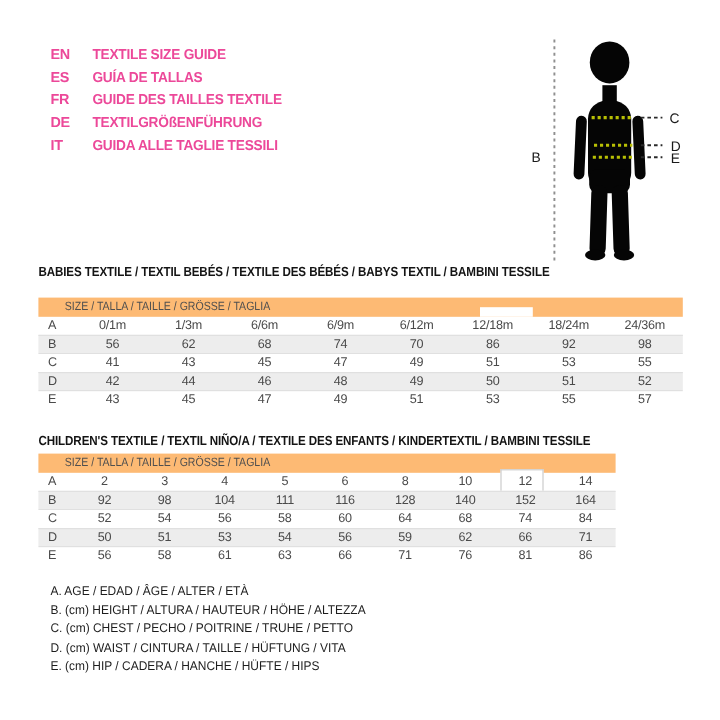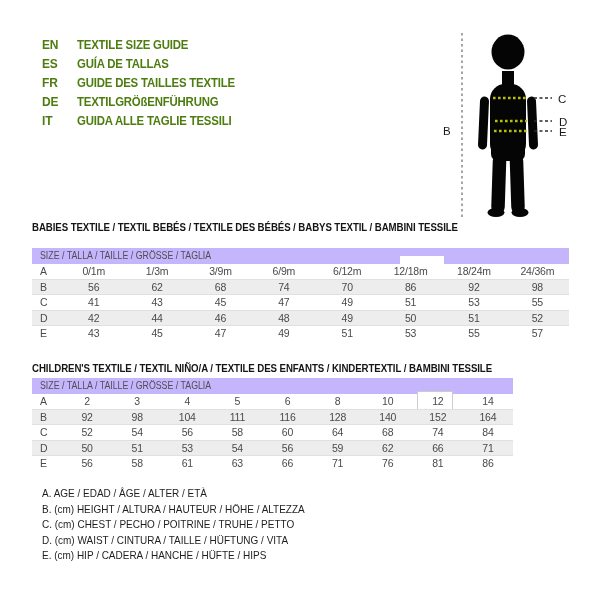--- a/index.html
+++ b/index.html
@@ -2,35 +2,35 @@
 <html><head>
 <meta charset="utf-8">
 <style>
   html,body{margin:0;padding:0;background:#fff;}
   #canvas{
     position:relative;width:600px;height:600px;background:#ffffff;overflow:hidden;
     font-family:"Liberation Sans",sans-serif;color:#1e1e1e;
   }
   
   .lang-block{position:absolute;left:42px;top:36px;}
-  .lang-row{display:flex;height:19px;line-height:19px;font-size:12px;font-weight:700;letter-spacing:-0.2px;color:#4d7c0f;}
+  .lang-row{display:flex;height:19px;line-height:19px;font-size:12px;font-weight:700;letter-spacing:-0.2px;color:#ec4899;}
   .lang-code{width:35px;}
   .cond95{display:inline-block;transform:scaleX(0.95);transform-origin:0 50%;white-space:nowrap;}
   .cond88{display:inline-block;transform:scaleX(0.88);transform-origin:0 50%;white-space:nowrap;}
   
   .figure-svg{position:absolute;left:440px;top:15px;}
   
   .sec-title{position:absolute;left:32px;font-size:11px;font-weight:700;color:#141414;letter-spacing:-0.1px;white-space:nowrap;}
   #babies-title{top:221px;}
   #children-title{top:362px;}
   
   .size-table{position:absolute;left:32px;}
   #babies-table{top:248px;width:537px;}
   #children-table{top:378px;width:481px;}
-  .size-bar{height:16px;line-height:16px;background:#c4b5fd;font-size:10px;color:#4f4f4f;padding-left:8px;box-sizing:border-box;}
+  .size-bar{height:16px;line-height:16px;background:#fdba74;font-size:10px;color:#4f4f4f;padding-left:22px;box-sizing:border-box;}
   .hl-box{position:absolute;background:#ffffff;}
   #babies-hl{left:368px;top:8px;width:44px;height:8px;}
   #children-hl{left:385px;top:13px;width:36px;height:18px;border:1px solid #cccccc;border-bottom:none;box-sizing:border-box;}
   .rows{position:relative;}
   .t-row{display:flex;height:14.5px;line-height:14px;font-size:10.5px;color:#4a4a4a;background:transparent;}
   .t-row + .t-row{border-top:1px solid #e0e0e0;}
   .t-row.stripe{background:#ededed;}
   .t-label{width:30px;padding-left:8px;box-sizing:border-box;}
   .t-cell{flex:1;text-align:center;letter-spacing:-0.2px;}
   
@@ -103,21 +103,21 @@
   <div class="size-table" id="babies-table">
     <div class="size-bar">
       <span class="cond88">SIZE / TALLA / TAILLE / GRÖSSE / TAGLIA</span>
     </div>
     <div class="hl-box" id="babies-hl"></div>
     <div class="rows">
         <div class="t-row">
           <span class="t-label">A</span>
           <span class="t-cell">0/1m</span>
           <span class="t-cell">1/3m</span>
-          <span class="t-cell">3/9m</span>
+          <span class="t-cell">6/6m</span>
           <span class="t-cell">6/9m</span>
           <span class="t-cell">6/12m</span>
           <span class="t-cell">12/18m</span>
           <span class="t-cell">18/24m</span>
           <span class="t-cell">24/36m</span>
         </div>
         <div class="t-row stripe">
           <span class="t-label">B</span>
           <span class="t-cell">56</span>
           <span class="t-cell">62</span>

